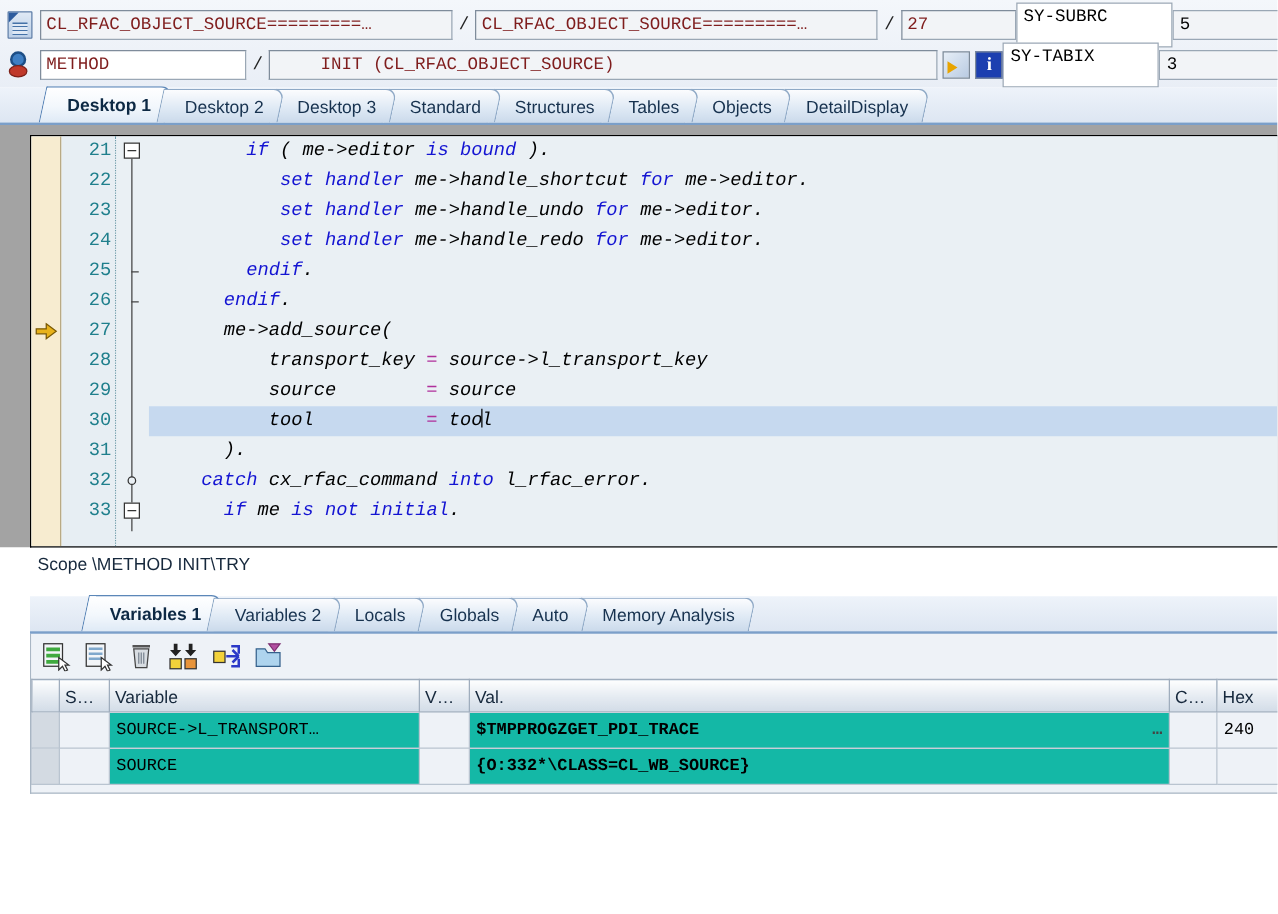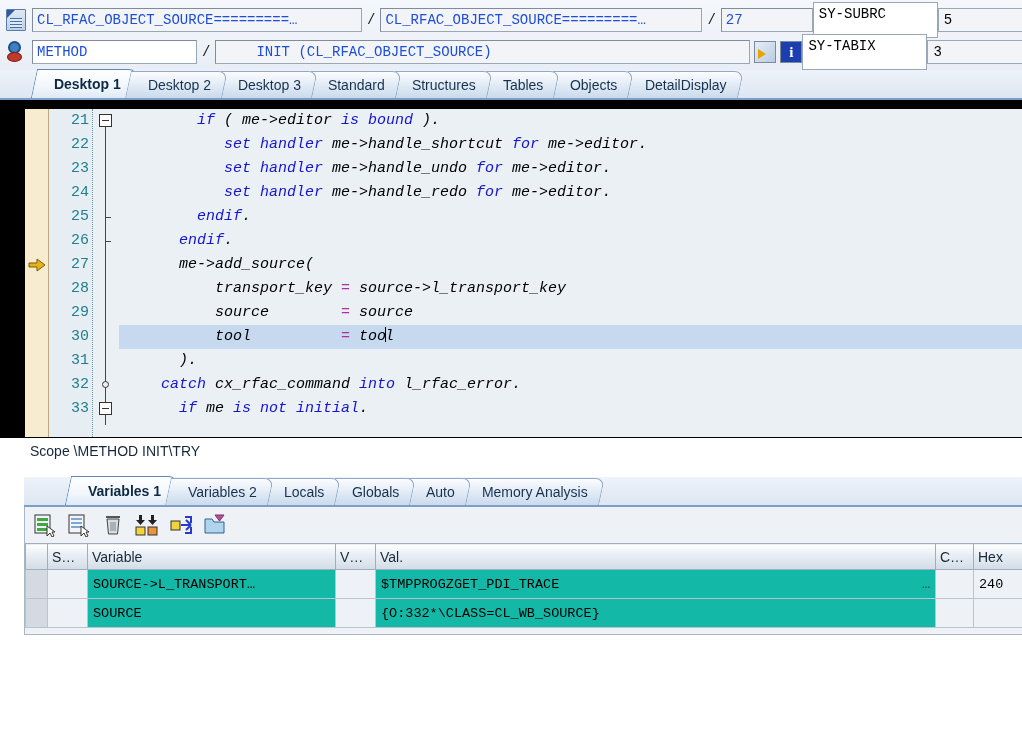--- a/index.html
+++ b/index.html
@@ -66,21 +66,21 @@
 
   .fld {
     background: #f2f4f7;
     border: 1px solid #9aa7b5;
     border-top-color: #7f8c9b;
     border-left-color: #7f8c9b;
     height: 24px;
     line-height: 22px;
     font-family: "Liberation Mono", monospace;
     font-size: 14px;
-    color: #1d4ed8;
+    color: #7f1d1d;
     padding: 0 4px;
     white-space: nowrap;
     overflow: hidden;
     flex: 0 0 auto;
   }
   .fld.white { background: #ffffff; }
   .fld-prog1 { width: 330px; }
   .fld-prog2 { width: 322px; }
   .fld-line  { width: 92px; }
   .fld-evt   { width: 165px; }
@@ -172,21 +172,21 @@
     border-color: #5c87b8;
     z-index: 5;
     height: 29px;
     line-height: 28px;
     font-weight: bold;
     color: #0d2944;
   }
 
   
   .codepane-wrap {
-    background: #000000;
+    background: #a3a3a3;
     padding: 8px 0 0 24px;
   }
   .codepane {
     width: 998px;
     height: 330px;
     border: 1px solid #000000;
     border-right: none;
     background: #eaf0f4;
     display: flex;
     overflow: hidden;
@@ -346,21 +346,21 @@
     border: 1px solid #b9c4d0;
     height: 29px;
     padding: 0 5px;
     background: #14b8a6;
     white-space: nowrap;
     overflow: hidden;
     color: #000;
   }
   td.sel-cell { background: #d3dae2; }
   td.blank-cell { background: #eef2f7; }
-  .val-inner { display: flex; align-items: center; }
+  .val-inner { display: flex; align-items: center; font-weight: bold; }
   .val-a { flex: 0 0 auto; }
   .val-b { flex: 1 1 auto; text-align: left; }
   .val-c { flex: 0 0 auto; color: #444; padding-left: 8px; }
 </style>
 </head>
 <body>
 
 <div class="header">
 
   <div class="hdr-row">

